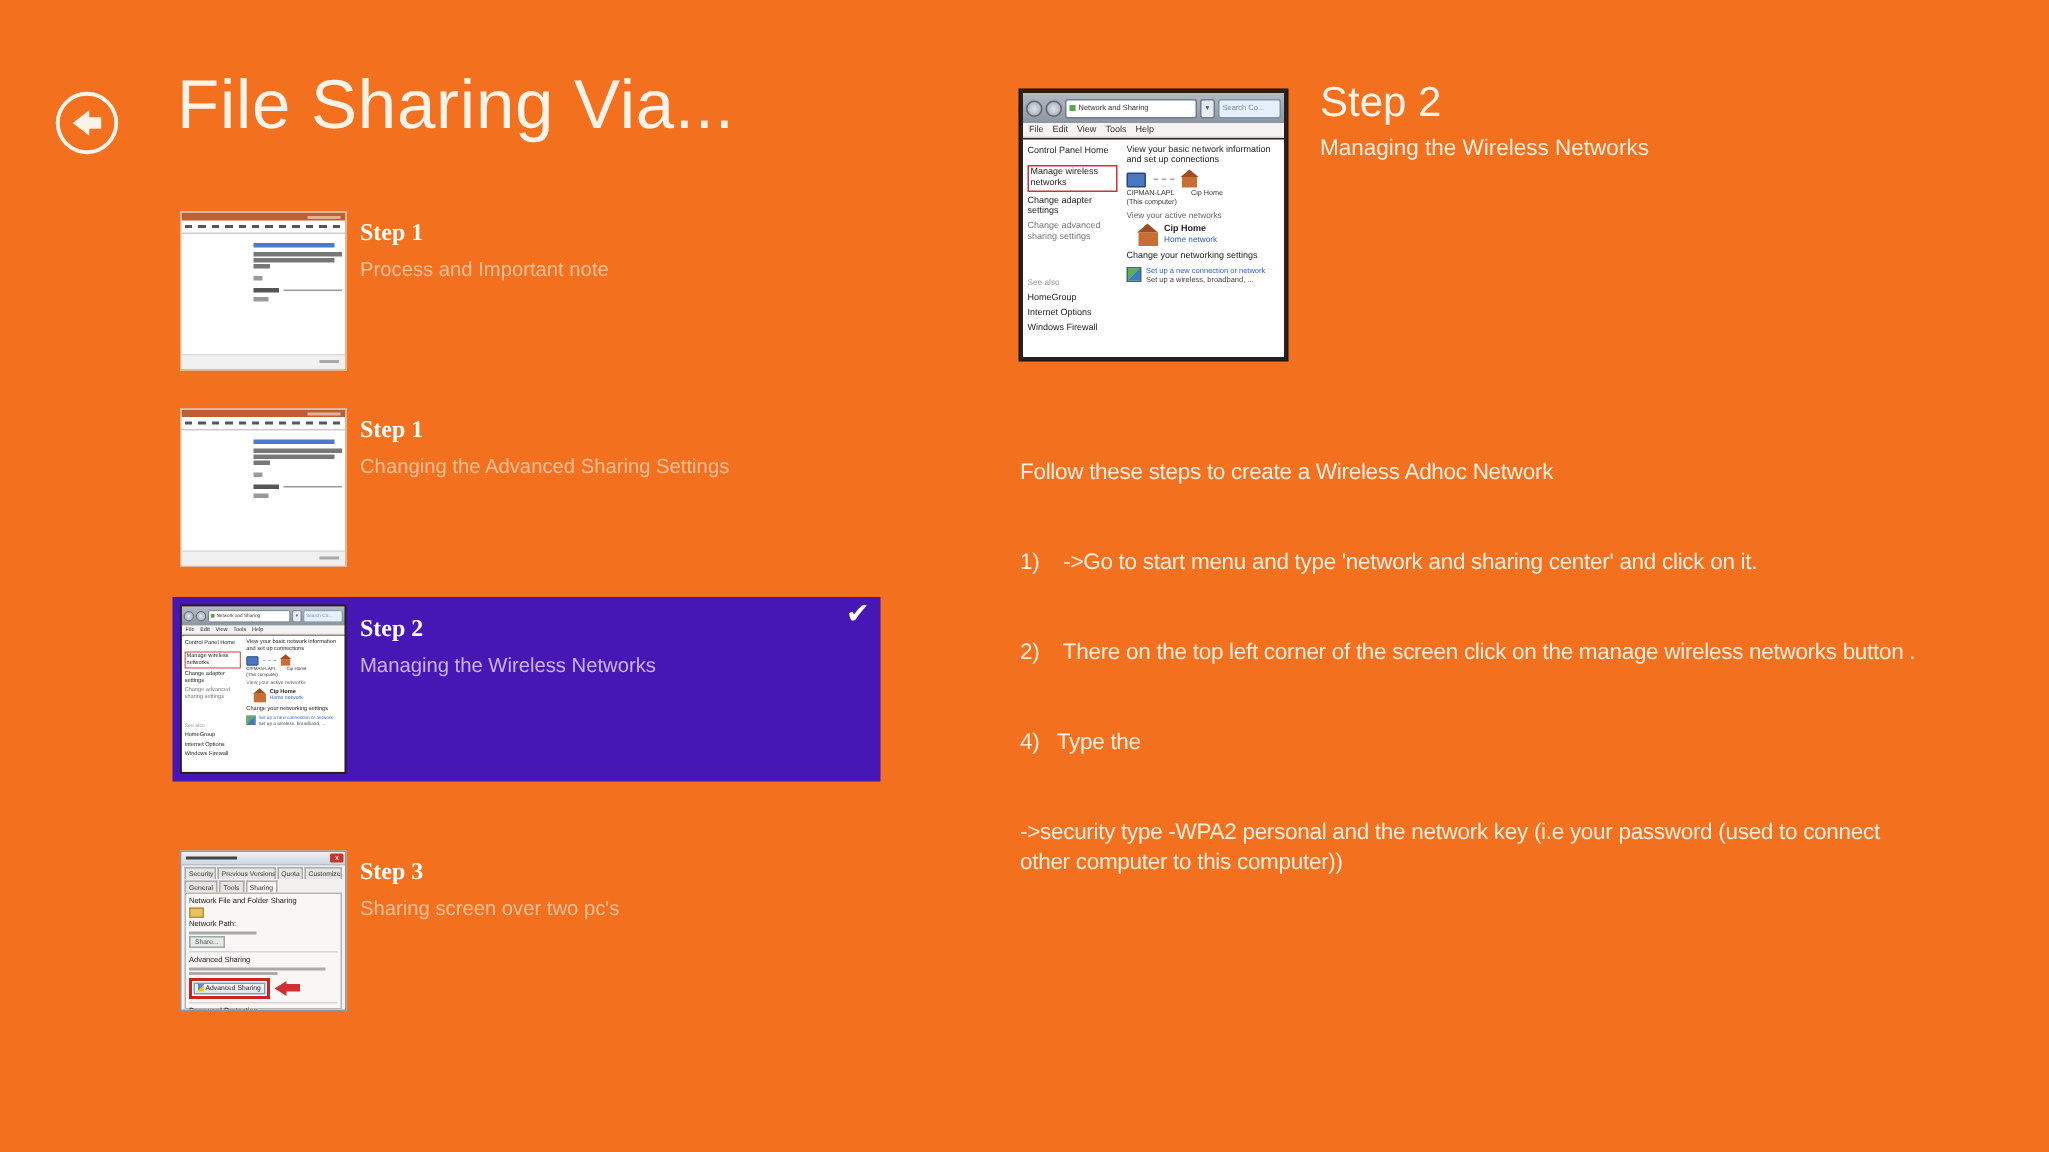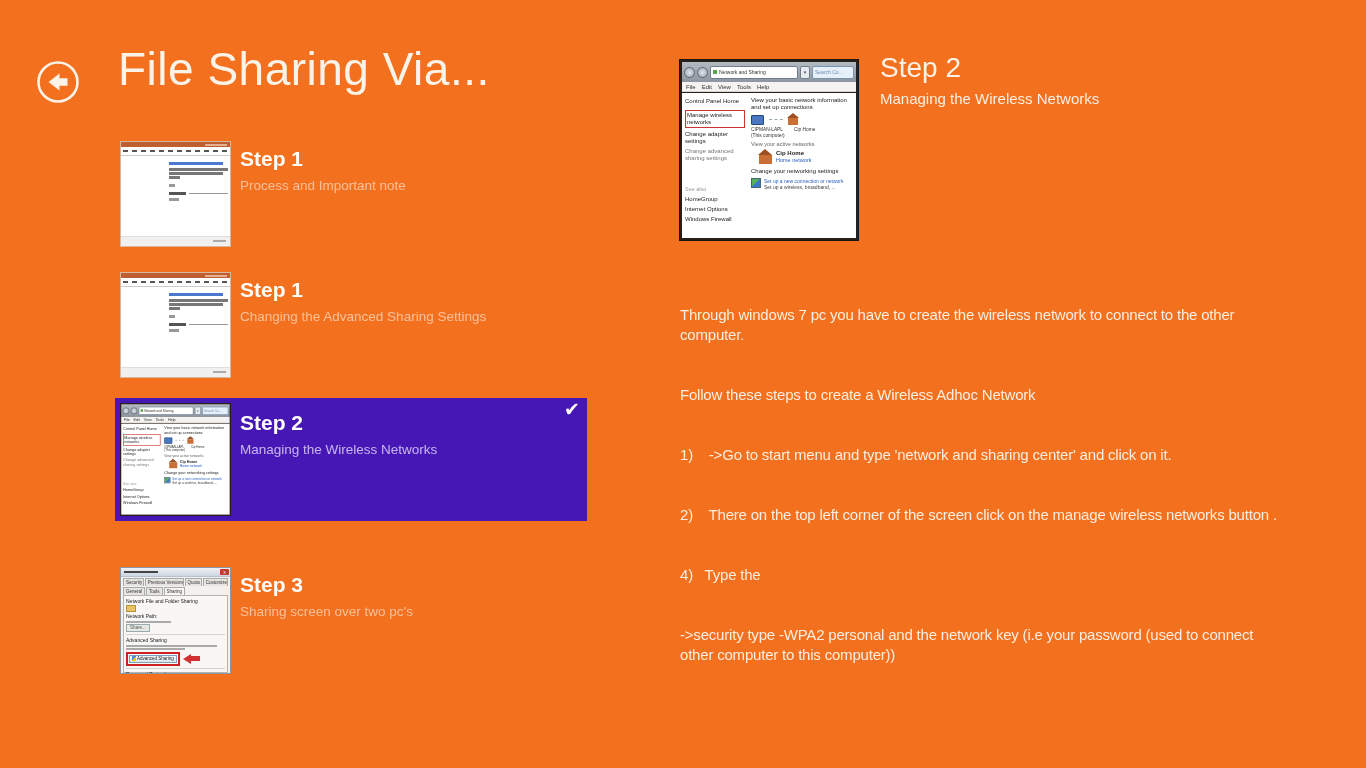--- a/index.html
+++ b/index.html
@@ -12,21 +12,21 @@
   
   .back-btn{position:absolute;left:36px;top:60px;width:44px;height:44px;cursor:pointer;}
   .page-title{
     position:absolute;left:118px;top:42px;font-size:46px;font-weight:300;
     color:#FCF3E8;letter-spacing:.5px;white-space:nowrap;
   }
   
   .step-item{position:absolute;left:115px;width:472px;cursor:pointer;}
   .step-item .thumb{position:absolute;left:5px;top:0;}
   .step-item .txt{position:absolute;left:125px;top:6px;}
-  .step-title{font-size:21px;font-weight:700;color:#FFFDFa;margin:0 0 7px 0;}
+  .step-title{font-size:16px;font-weight:700;color:#FFFDFa;margin:0 0 7px 0;font-family:Liberation Serif, serif;}
   .step-sub{font-size:13.5px;color:rgba(255,240,228,.62);}
   .step-item.selected{background:#4617B4;height:123px;}
   .step-item.selected .thumb{top:5px;}
   .step-item.selected .txt{top:13px;}
   .step-item.selected .step-sub{color:rgba(233,224,255,.78);}
   .check-icon{position:absolute;top:0px;right:7px;font-size:19px;color:#fff;font-weight:700;}
   
   .detail-thumb{position:absolute;left:680px;top:60px;}
   .detail-head{position:absolute;left:880px;top:52px;}
   .detail-title{font-size:28px;font-weight:300;color:#FCF3E8;margin:0 0 6px 0;}
@@ -353,20 +353,19 @@
     </div>
   </div>
 </div>
 
 <div class="detail-head">
   <div class="detail-title">Step 2</div>
   <div class="detail-sub">Managing the Wireless Networks</div>
 </div>
 
 <div class="detail-body">
-  <div>Through windows 7 pc you have to create the wireless network to connect to the other computer.</div>
   <div>Follow these steps to create a Wireless Adhoc Network</div>
   <div>1)    -&gt;Go to start menu and type 'network and sharing center' and click on it.</div>
   <div>2)    There on the top left corner of the screen click on the manage wireless networks button .</div>
   <div>4)   Type the</div>
   <div>-&gt;security type -WPA2 personal and the network key (i.e your password (used to connect other computer to this computer))</div>
   
 </div>
 
 </body></html>

